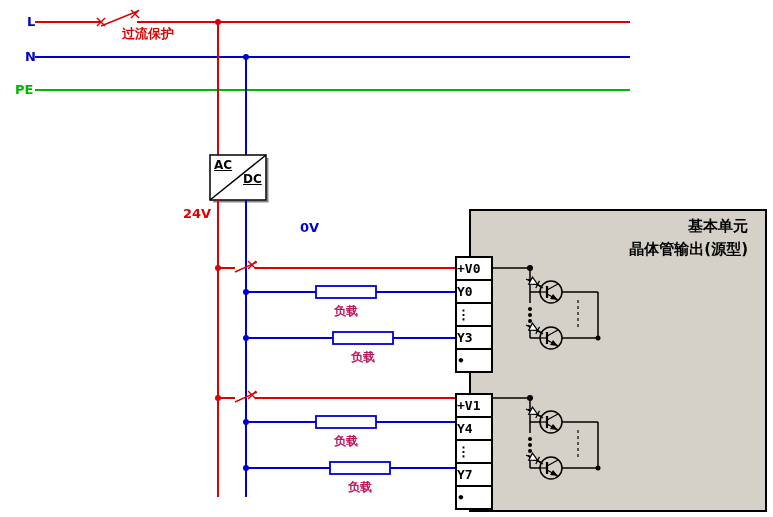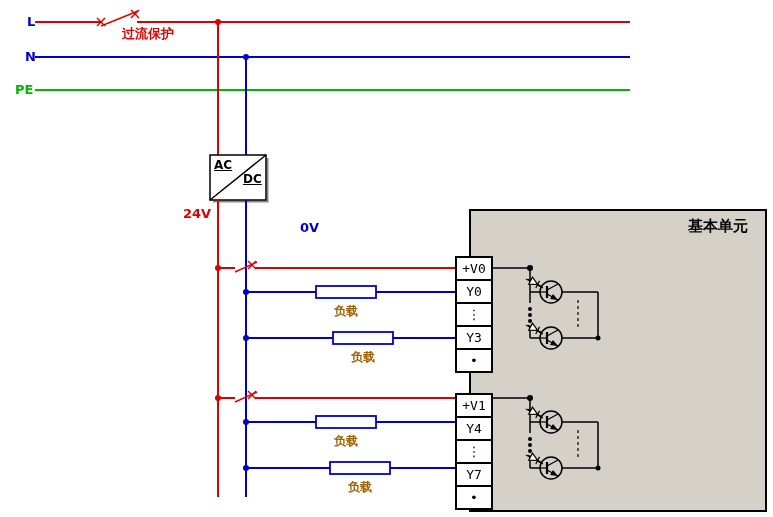--- a/index.html
+++ b/index.html
@@ -27,27 +27,27 @@
   .lbl{position:absolute;white-space:nowrap;font-weight:bold;font-size:13px;color:#000;}
   .lbl-red{color:var(--red);}
   .lbl-blue{color:var(--blue);}
   .lbl-green{color:var(--green);}
   .lbl-sm{font-size:12px;text-decoration:underline;}
   .unit-title,.unit-subtitle{position:absolute;right:25px;white-space:nowrap;
        font-size:15px;font-weight:600;color:#000;text-align:center;}
   .unit-title{top:217px;}
   .unit-subtitle{top:240px;}
   .load-lbl{position:absolute;width:60px;text-align:center;font-weight:bold;
-       font-size:12px;color:#a16207;}
+       font-size:12px;color:#be185d;}
 
   
   .tblock{position:absolute;left:455px;width:38px;}
   .tcell{box-sizing:border-box;width:38px;height:25px;border:2px solid #000;background:#fff;
-       margin-top:-2px;text-align:center;line-height:21px;
-       font-family:"DejaVu Sans Mono",monospace;font-weight:normal;font-size:13px;color:#000;}
+       margin-top:-2px;text-align:left;line-height:21px;
+       font-family:"DejaVu Sans Mono",monospace;font-weight:bold;font-size:13px;color:#000;}
   .tcell:first-child{margin-top:0;}
 </style>
 </head>
 <body>
 
 <div class="stage">
 
   <svg width="773" height="517" viewBox="0 0 773 517">
     <defs>
       <g id="diode" stroke="#000" stroke-width="1.2" fill="none">
@@ -203,20 +203,21 @@
   <div class="lbl lbl-green" style="left:15px;top:82px;">PE</div>
   <div class="lbl lbl-red" style="left:122px;top:1px;margin-top:24px;">过流保护</div>
 
   <div class="lbl lbl-sm" style="left:214px;top:158px;">AC</div>
   <div class="lbl lbl-sm" style="left:243px;top:172px;">DC</div>
 
   <div class="lbl lbl-red" style="left:183px;top:206px;">24V</div>
   <div class="lbl lbl-blue" style="left:252px;top:220px;margin-left:48px;">0V</div>
 
   <div class="unit-title">基本单元</div>
+  <div class="unit-subtitle">晶体管输出(源型)</div>
 
   <div class="load-lbl" style="left:316px;top:303px;">负载</div>
   <div class="load-lbl" style="left:333px;top:349px;">负载</div>
   <div class="load-lbl" style="left:316px;top:433px;">负载</div>
   <div class="load-lbl" style="left:330px;top:479px;">负载</div>
 
   <div class="tblock" style="top:256px;">
     <div class="tcell">+V0</div>
     <div class="tcell">Y0</div>
     <div class="tcell">⋮</div>

